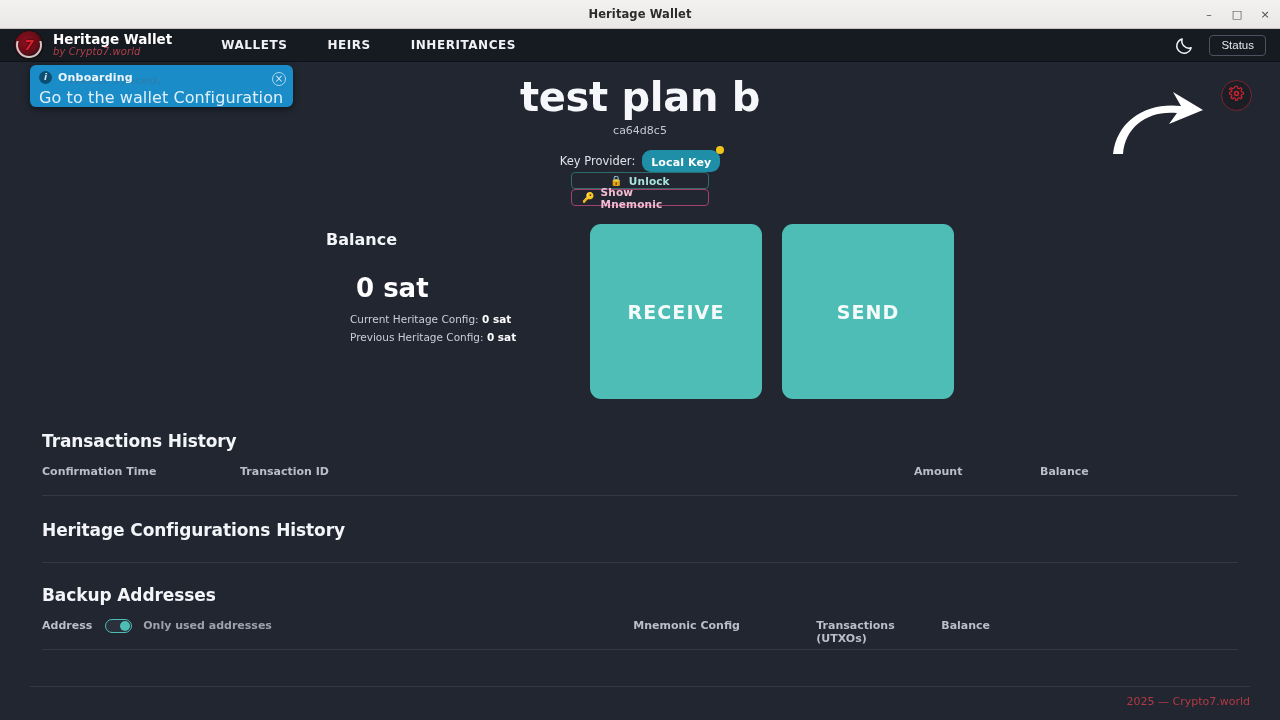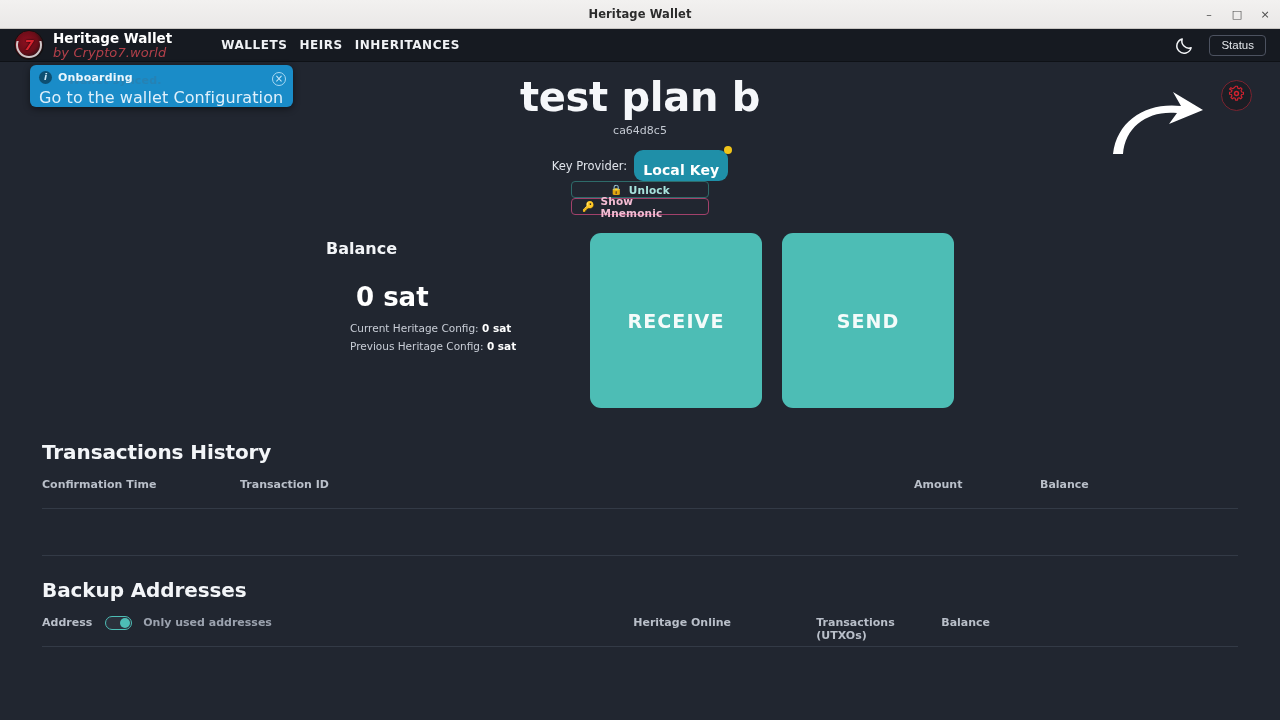--- a/index.html
+++ b/index.html
@@ -60,24 +60,24 @@
   .logo-glyph {
     position: relative; z-index: 2; font-size: 14px; font-weight: bold;
     color: #d8232f; font-style: italic; line-height: 1;
     text-shadow: 0 0 2px #000;
   }
   .brand-text { line-height: 1.05; }
   .brand-name {
     font-size: 13.5px; font-weight: bold; color: #ffffff; display: block;
   }
   .brand-sub {
-    font-size: 13px; color: #b3404a; font-style: italic; display: block;
+    font-size: 10px; color: #b3404a; font-style: italic; display: block;
     margin-top: 1px; letter-spacing: .1px;
   }
-  .nav-links { display: flex; align-items: center; gap: 10px; margin-left: 48px; }
+  .nav-links { display: flex; align-items: center; gap: 38px; margin-left: 48px; }
   .nav-link {
     font-size: 12px; font-weight: bold; color: #f0f2f5;
     letter-spacing: .55px; cursor: pointer; padding: 2px 1px;
   }
   .nav-right {
     position: absolute; right: 14px; top: 0; height: 33px;
     display: flex; align-items: center; gap: 15px;
   }
   .moon-icon { width: 20px; height: 20px; cursor: pointer; }
   .status-btn {
@@ -125,22 +125,22 @@
 
   
   .provider-row {
     display: flex; justify-content: center; gap: 28px;
     margin-top: 13px; align-items: flex-start;
   }
   .provider-col { display: flex; flex-direction: column; align-items: center; }
   .provider-line { display: flex; align-items: center; gap: 7px; }
   .provider-label { font-size: 11.5px; color: #dfe3ea; }
   .badge {
-    position: relative; font-size: 14px; font-weight: bold;
-    border-radius: 9px; padding: 12px 9px 3px; color: #ffffff;
+    position: relative; font-size: 11px; font-weight: bold;
+    border-radius: 9px; padding: 6px 9px 3px; color: #ffffff;
     letter-spacing: .1px; white-space: nowrap; cursor: pointer;
   }
   .badge-teal { background: #1f8fa8; }
   .badge-orange { background: #f19024; color: #ffe9cf; }
   .badge-dot {
     position: absolute; right: -4px; top: -4px;
     width: 8px; height: 8px; border-radius: 50%;
   }
   .dot-yellow { background: #f0c419; }
   .dot-teal { background: #22c3a6; }
@@ -186,21 +186,21 @@
     width: 172px; height: 175px; border-radius: 11px; background: #4dbdb5;
     display: flex; align-items: center; justify-content: center;
     font-size: 19px; font-weight: bold; color: #f4fbfa; letter-spacing: 1.1px;
     cursor: pointer;
   }
   .act-send { margin-left: 6px; }
 
   
   .section { padding: 0 42px; margin-top: 0; }
   .sec-title {
-    font-size: 20px; font-weight: bold; color: #f3f5f8;
+    font-size: 17px; font-weight: bold; color: #f3f5f8;
     letter-spacing: -.1px;
   }
   .tbl-head {
     display: flex; align-items: flex-start; font-size: 11px; font-weight: bold;
     color: #b9bfc9; height: 30px;
   }
   .rule { height: 1px; background: #333a46; width: 100%; }
 
   .toggle {
     width: 27px; height: 14px; border-radius: 8px;
@@ -337,33 +337,38 @@
     <div class="tbl-head" style="margin-top:14px;">
       <span style="width:198px">Confirmation Time</span>
       <span style="width:674px">Transaction ID</span>
       <span style="width:126px">Amount</span>
       <span>Balance</span>
     </div>
     <div class="rule"></div>
   </div>
 
   <div class="section" style="margin-top:24px;">
+    <div class="sec-title">Heritage Configurations History</div>
     <div style="height:22px"></div>
     <div class="rule"></div>
   </div>
 
   <div class="section" style="margin-top:22px;">
     <div class="sec-title">Backup Addresses</div>
     <div class="tbl-head" style="margin-top:14px;">
       <span>Address</span>
       <div class="toggle" style="margin-left:13px;">
         <span class="toggle-knob"></span>
       </div>
       <span class="only-used" style="margin-left:11px;width:490px">Only used addresses</span>
-      <span style="width:183px">Heritage Online</span>
+      <span style="width:183px">Mnemonic Config</span>
       <span style="width:125px">Transactions (UTXOs)</span>
       <span>Balance</span>
     </div>
     <div class="rule"></div>
   </div>
 
+  <div class="footer">
+    <div class="footer-rule"></div>
+    <div class="footer-text">2025 — Crypto7.world</div>
+  </div>
 
 </div>
 
 </body></html>

